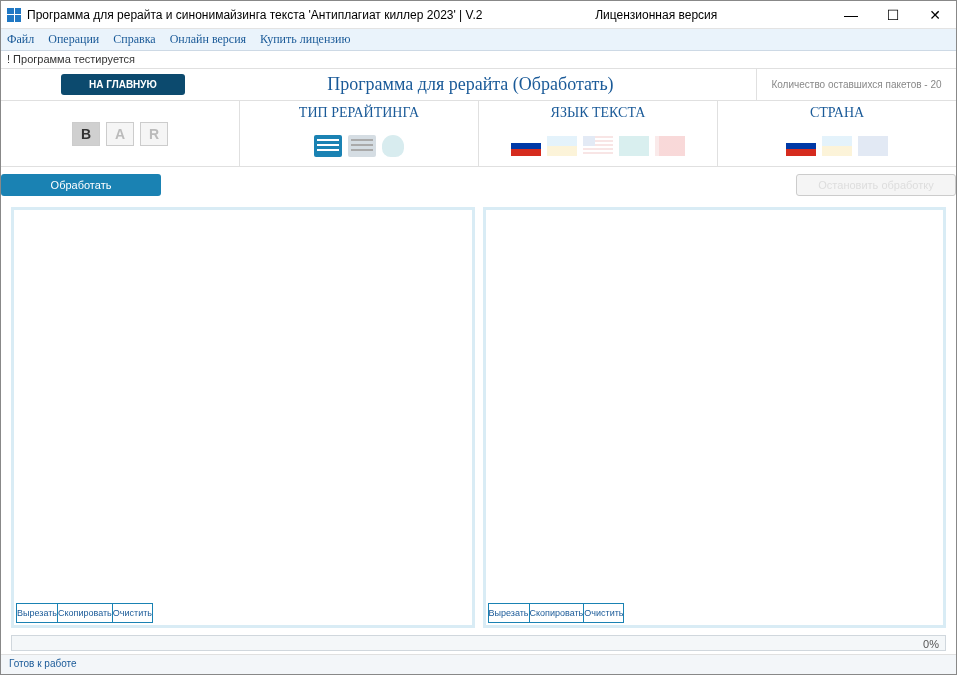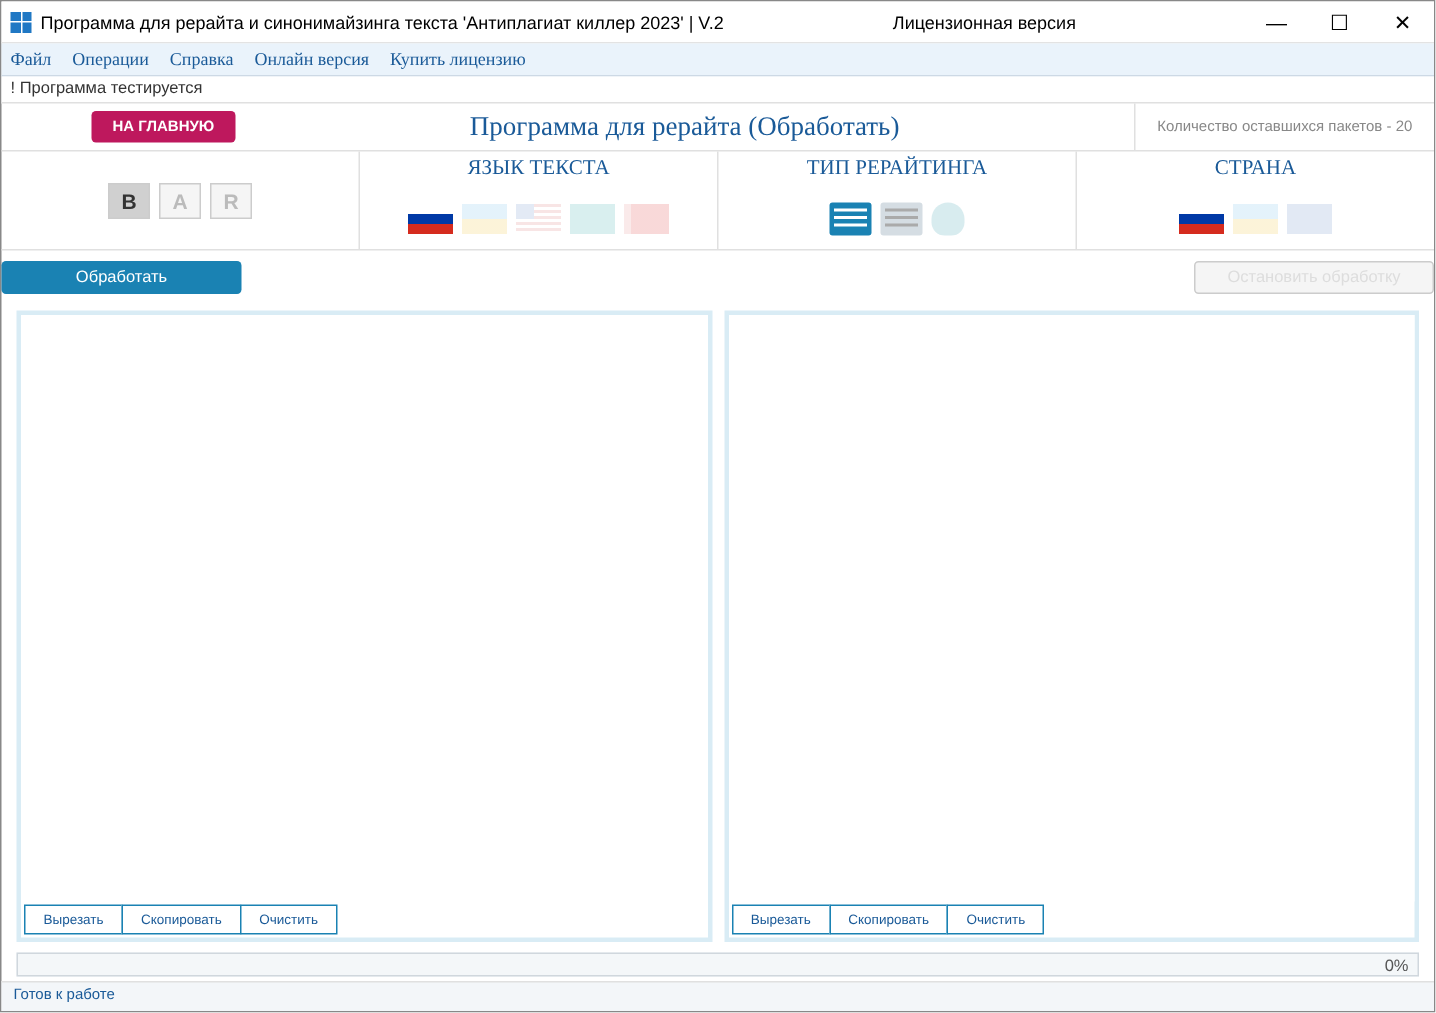--- a/index.html
+++ b/index.html
@@ -9,21 +9,21 @@
 .titlebar .logo { width: 14px; height: 14px; margin-right: 6px; display: grid; grid-template-columns: 1fr 1fr; grid-template-rows: 1fr 1fr; gap: 1px; }
 .titlebar .logo div { background: #2078c4; }
 .titlebar .title-left { font-weight: 400; }
 .titlebar .title-center { flex: 1; text-align: center; font-weight: 400; }
 .titlebar .win-controls { display: flex; }
 .titlebar .win-btn { width: 42px; height: 28px; display: flex; align-items: center; justify-content: center; font-size: 14px; }
 .menubar { height: 22px; background: #eaf3fb; display: flex; align-items: center; padding: 0 6px; gap: 14px; font-size: 12px; color: #1a5a98; border-bottom: 1px solid #cdd9e5; font-family: Liberation Serif, serif; }
 .menubar .menu-item { cursor: pointer; }
 .status-top { height: 18px; background: #fff; padding: 2px 6px; font-size: 11px; color: #333; border-bottom: 1px solid #e0e0e0; }
 .toolbar-row { height: 32px; display: flex; align-items: center; border-bottom: 1px solid #e0e0e0; }
-.home-btn { background: #be185d; color: #fff; font-size: 10px; font-weight: 600; padding: 5px 14px; margin-left: 60px; border-radius: 3px; border: none; cursor: pointer; }
+.home-btn { background: #0c4a6e; color: #fff; font-size: 10px; font-weight: 600; padding: 5px 28px; margin-left: 60px; border-radius: 3px; border: none; cursor: pointer; }
 .page-title { flex: 1; text-align: center; font-family: Georgia, serif; font-size: 18px; color: #1a5a98; }
 .packets { width: 200px; text-align: center; font-size: 10px; color: #888; border-left: 1px solid #e0e0e0; height: 100%; display: flex; align-items: center; justify-content: center; }
 .options-row { height: 66px; display: flex; border-bottom: 1px solid #e0e0e0; }
 .opt-col { flex: 1; border-right: 1px solid #e0e0e0; display: flex; flex-direction: column; align-items: center; }
 .opt-col:last-child { border-right: none; }
 .opt-header { font-family: Georgia, serif; font-size: 14px; color: #1a5a98; padding: 4px 0; text-align: center; width: 100%; }
 .opt-body { flex: 1; display: flex; align-items: center; justify-content: center; gap: 6px; }
 .mode-btn { width: 28px; height: 24px; background: #e5e5e5; border: 1px solid #ccc; font-weight: bold; font-size: 14px; display: flex; align-items: center; justify-content: center; }
 .mode-btn.active { background: #d0d0d0; color: #333; }
 .mode-btn.inactive { color: #bbb; background: #f5f5f5; }
@@ -44,21 +44,21 @@
 .rw2::before { content:''; position:absolute; top:4px; left:3px; right:3px; height:2px; background:#aaa; box-shadow:0 5px 0 #aaa, 0 10px 0 #aaa; }
 .rw3 { width: 22px; height: 22px; background: #d8ecef; border-radius: 50% 50% 40% 40%; }
 .action-row { height: 36px; display: flex; align-items: center; justify-content: space-between; gap: 28px; }
 .action-btn { width: 160px; height: 22px; border-radius: 3px; font-size: 11px; border: none; cursor: pointer; }
 .action-btn.primary { background: #1a82b3; color: #fff; }
 .action-btn.disabled { background: #f5f5f5; border: 1px solid #ccc; color: #ddd; }
 .content-area { flex: 1; display: flex; gap: 8px; padding: 4px 10px; }
 .text-panel { flex: 1; border: 3px solid #d9ecf5; background: #fff; display: flex; flex-direction: column; }
 .text-area { flex: 1; padding: 6px; font-size: 12px; border: none; resize: none; outline: none; }
 .panel-toolbar { height: 24px; display: flex; gap: 0; padding: 2px; }
-.panel-btn { border: 1px solid #1a82b3; background: #fff; color: #1a5a98; font-size: 9px; padding: 2px 12px; cursor: pointer; margin-right: -1px; }
+.panel-btn { border: 1px solid #1a82b3; background: #fff; color: #1a5a98; font-size: 9px; padding: 2px 0; cursor: pointer; margin-right: -1px; }
 .progress-row { height: 22px; padding: 2px 10px; display: flex; align-items: center; }
 .progress-bar { flex: 1; height: 16px; border: 1px solid #d0d7dd; background: #f4f7f9; position: relative; }
 .progress-text { position: absolute; right: 6px; top: 0; font-size: 11px; color: #555; line-height: 16px; }
 .statusbar { height: 20px; background: #f3f6f9; font-size: 10px; color: #1a5a98; padding: 3px 8px; border-top: 1px solid #e0e0e0; }
 </style>
 </head>
 <body>
 
 <div class="window">
   <div class="titlebar">
@@ -95,35 +95,35 @@
 
   <div class="options-row">
     <div class="opt-col">
       <div class="opt-body">
         <div class="mode-btn active">В</div>
         <div class="mode-btn inactive">А</div>
         <div class="mode-btn inactive">R</div>
       </div>
     </div>
     <div class="opt-col">
+      <div class="opt-header">ТИП РЕРАЙТИНГА</div>
+      <div class="opt-body">
+        <span class="rewrite-icon rw1"></span>
+        <span class="rewrite-icon rw2"></span>
+        <span class="rewrite-icon rw3"></span>
+      </div>
+    </div>
+    <div class="opt-col">
       <div class="opt-header">ЯЗЫК ТЕКСТА</div>
       <div class="opt-body">
         <span class="flag ru"></span>
         <span class="flag ua faded"></span>
         <span class="flag us faded"></span>
         <span class="flag kz faded"></span>
         <span class="flag by faded"></span>
-      </div>
-    </div>
-    <div class="opt-col">
-      <div class="opt-header">ТИП РЕРАЙТИНГА</div>
-      <div class="opt-body">
-        <span class="rewrite-icon rw1"></span>
-        <span class="rewrite-icon rw2"></span>
-        <span class="rewrite-icon rw3"></span>
       </div>
     </div>
     <div class="opt-col">
       <div class="opt-header">СТРАНА</div>
       <div class="opt-body">
         <span class="flag ru"></span>
         <span class="flag ua faded"></span>
         <span class="flag eu faded"></span>
       </div>
     </div>

